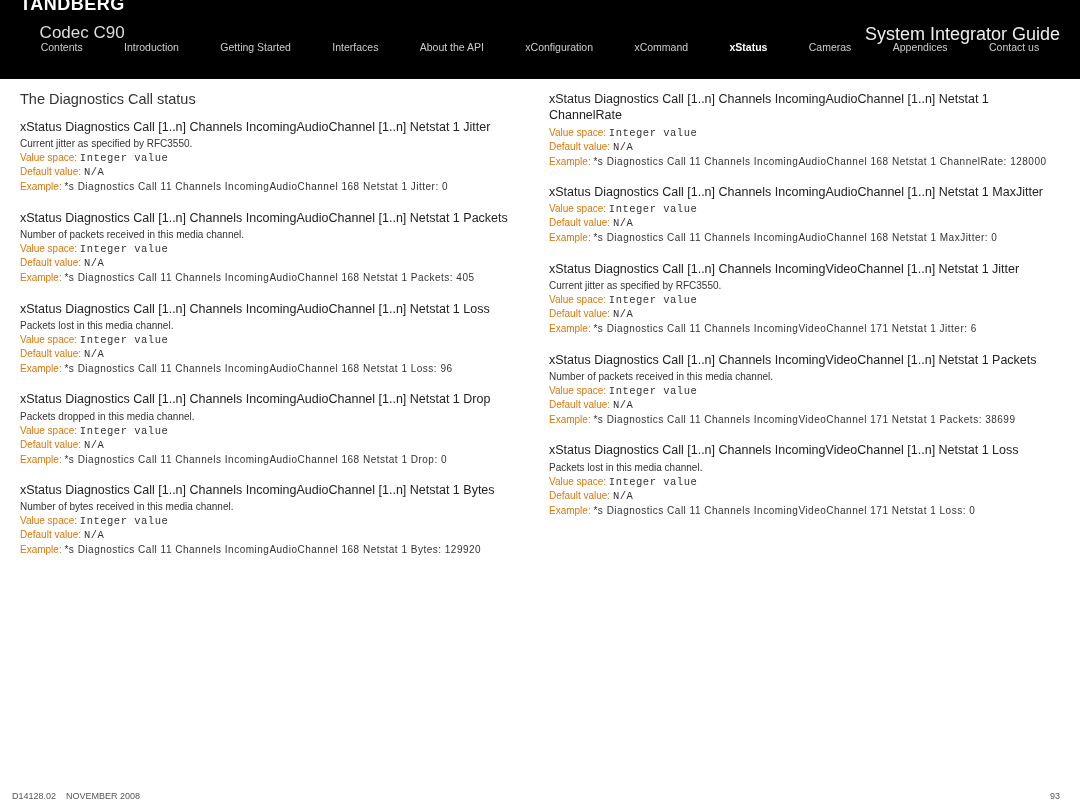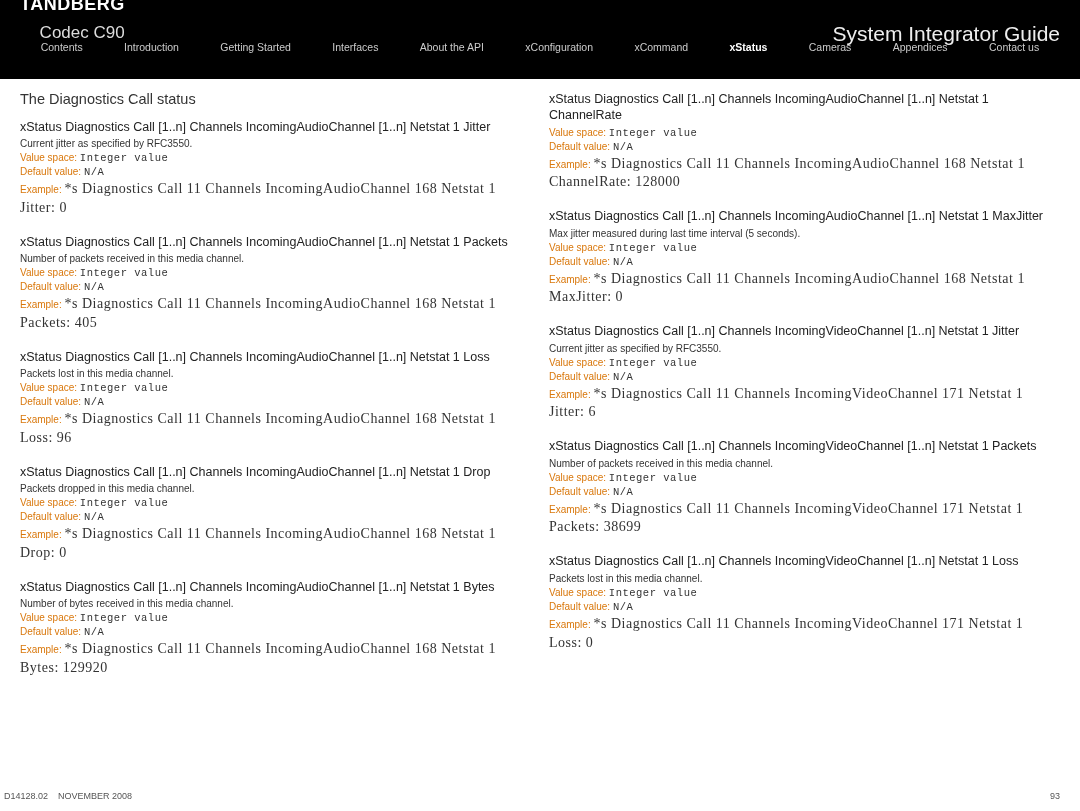--- a/index.html
+++ b/index.html
@@ -17,21 +17,21 @@
     color: #fff;
     display: flex;
     justify-content: space-between;
     align-items: center;
     padding: 8px 20px;
     height: 36px;
   }
   .brand-block { display: flex; align-items: flex-end; gap: 8px; flex-direction: column; }
   .brand-name { font-weight: bold; font-size: 18px; letter-spacing: 0.5px; }
   .product-name { font-size: 17px; font-weight: 300; color: #ddd; }
-  .doc-title { font-size: 21px; font-weight: 300; color: #eee; margin-top: 32px; }
+  .doc-title { font-size: 18px; font-weight: 300; color: #eee; margin-top: 32px; }
   .nav-bar {
     background: #000;
     display: flex;
     justify-content: space-around;
     align-items: center;
     padding: 3px 20px 24px 20px;
     font-size: 10.5px;
     color: #ccc;
   }
   .nav-item { padding: 2px 6px; cursor: pointer; }
@@ -62,31 +62,31 @@
     margin-bottom: 3px;
   }
   .kv-row {
     font-size: 10px;
     margin-bottom: 2px;
   }
   .kv-label { color: #d9770b; }
   .kv-value { font-family: "Courier New", monospace; font-size: 10.5px; letter-spacing: 0.5px; color: #333; }
   .example-block { margin-top: 2px; }
   .example-text {
-    font-family: Liberation Serif, serif;
-    font-size: 14px;
+    font-family: Liberation Sans, sans-serif;
+    font-size: 10px;
     letter-spacing: 0.5px;
     color: #333;
     line-height: 1.35;
     word-break: break-word;
   }
   .footer {
     position: absolute;
     bottom: 10px;
-    left: 4px;
+    left: 12px;
     right: 20px;
     font-size: 9px;
     color: #555;
     display: flex;
     justify-content: space-between;
   }
 </style>
 </head>
 <body>
 
@@ -156,21 +156,20 @@
   <div class="column">
     <div id="right-entries">
         <div class="entry">
           <div class="entry-title">xStatus Diagnostics Call [1..n] Channels IncomingAudioChannel [1..n] Netstat 1 ChannelRate</div>
           <div class="kv-row"><span class="kv-label">Value space:</span> <span class="kv-value">Integer value</span></div>
           <div class="kv-row"><span class="kv-label">Default value:</span> <span class="kv-value">N/A</span></div>
           <div class="kv-row example-block"><span class="kv-label">Example:</span> <span class="example-text">*s Diagnostics Call 11 Channels IncomingAudioChannel 168 Netstat 1 ChannelRate: 128000</span></div>
         </div>
         <div class="entry">
           <div class="entry-title">xStatus Diagnostics Call [1..n] Channels IncomingAudioChannel [1..n] Netstat 1 MaxJitter</div>
-          <div class="entry-desc">Max jitter measured during last time interval (5 seconds).</div>
           <div class="kv-row"><span class="kv-label">Value space:</span> <span class="kv-value">Integer value</span></div>
           <div class="kv-row"><span class="kv-label">Default value:</span> <span class="kv-value">N/A</span></div>
           <div class="kv-row example-block"><span class="kv-label">Example:</span> <span class="example-text">*s Diagnostics Call 11 Channels IncomingAudioChannel 168 Netstat 1 MaxJitter: 0</span></div>
         </div>
         <div class="entry">
           <div class="entry-title">xStatus Diagnostics Call [1..n] Channels IncomingVideoChannel [1..n] Netstat 1 Jitter</div>
           <div class="entry-desc">Current jitter as specified by RFC3550.</div>
           <div class="kv-row"><span class="kv-label">Value space:</span> <span class="kv-value">Integer value</span></div>
           <div class="kv-row"><span class="kv-label">Default value:</span> <span class="kv-value">N/A</span></div>
           <div class="kv-row example-block"><span class="kv-label">Example:</span> <span class="example-text">*s Diagnostics Call 11 Channels IncomingVideoChannel 171 Netstat 1 Jitter: 6</span></div>

